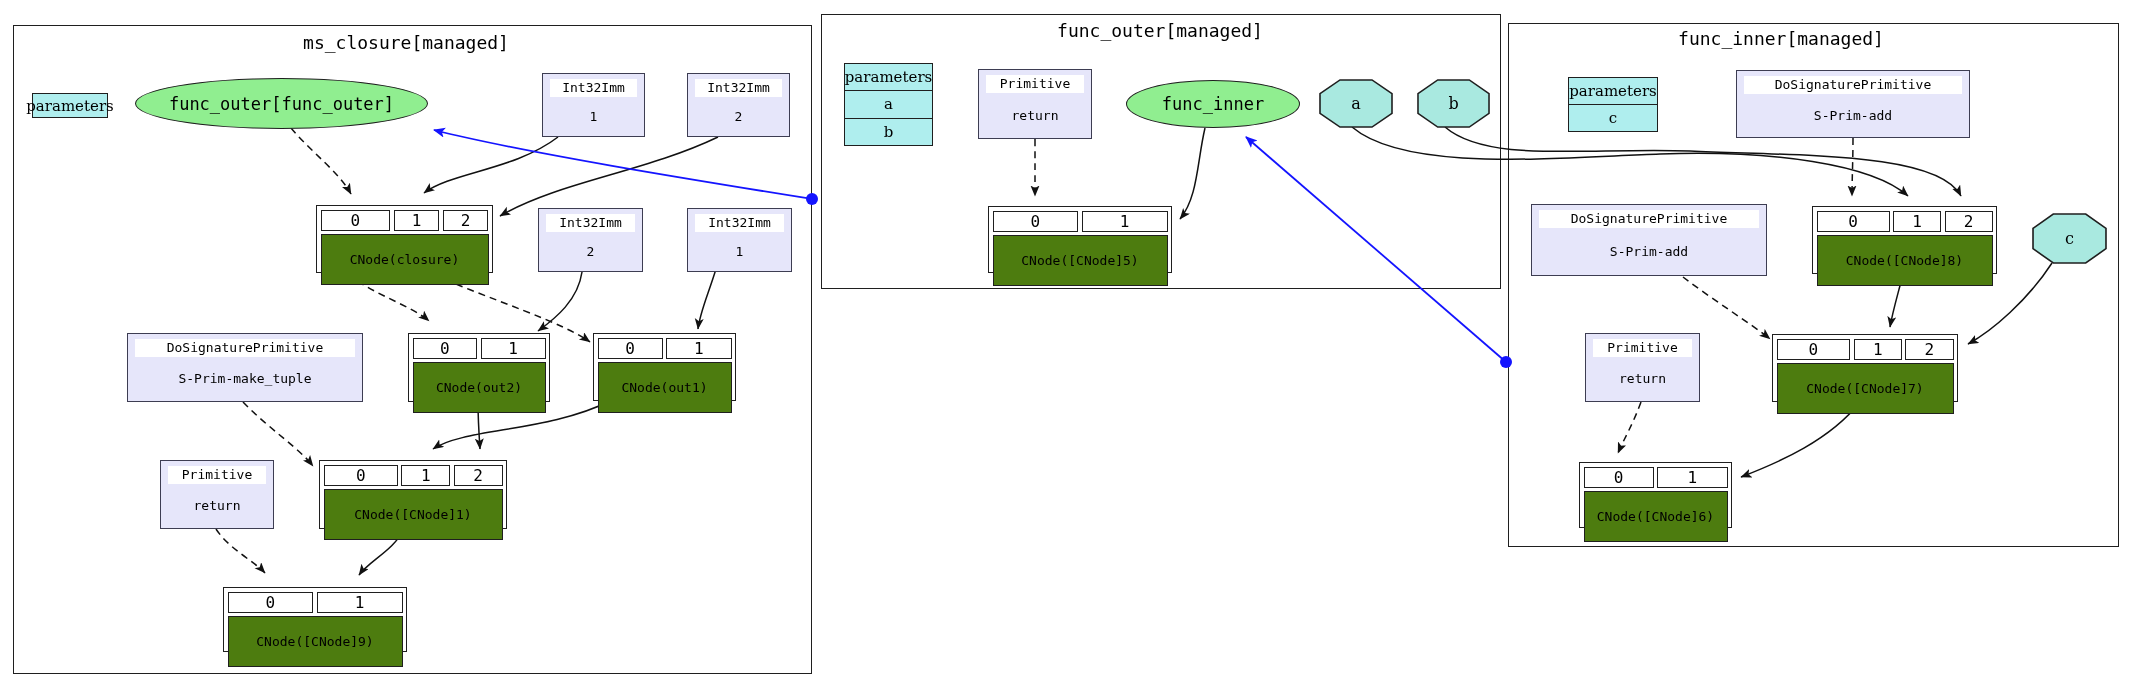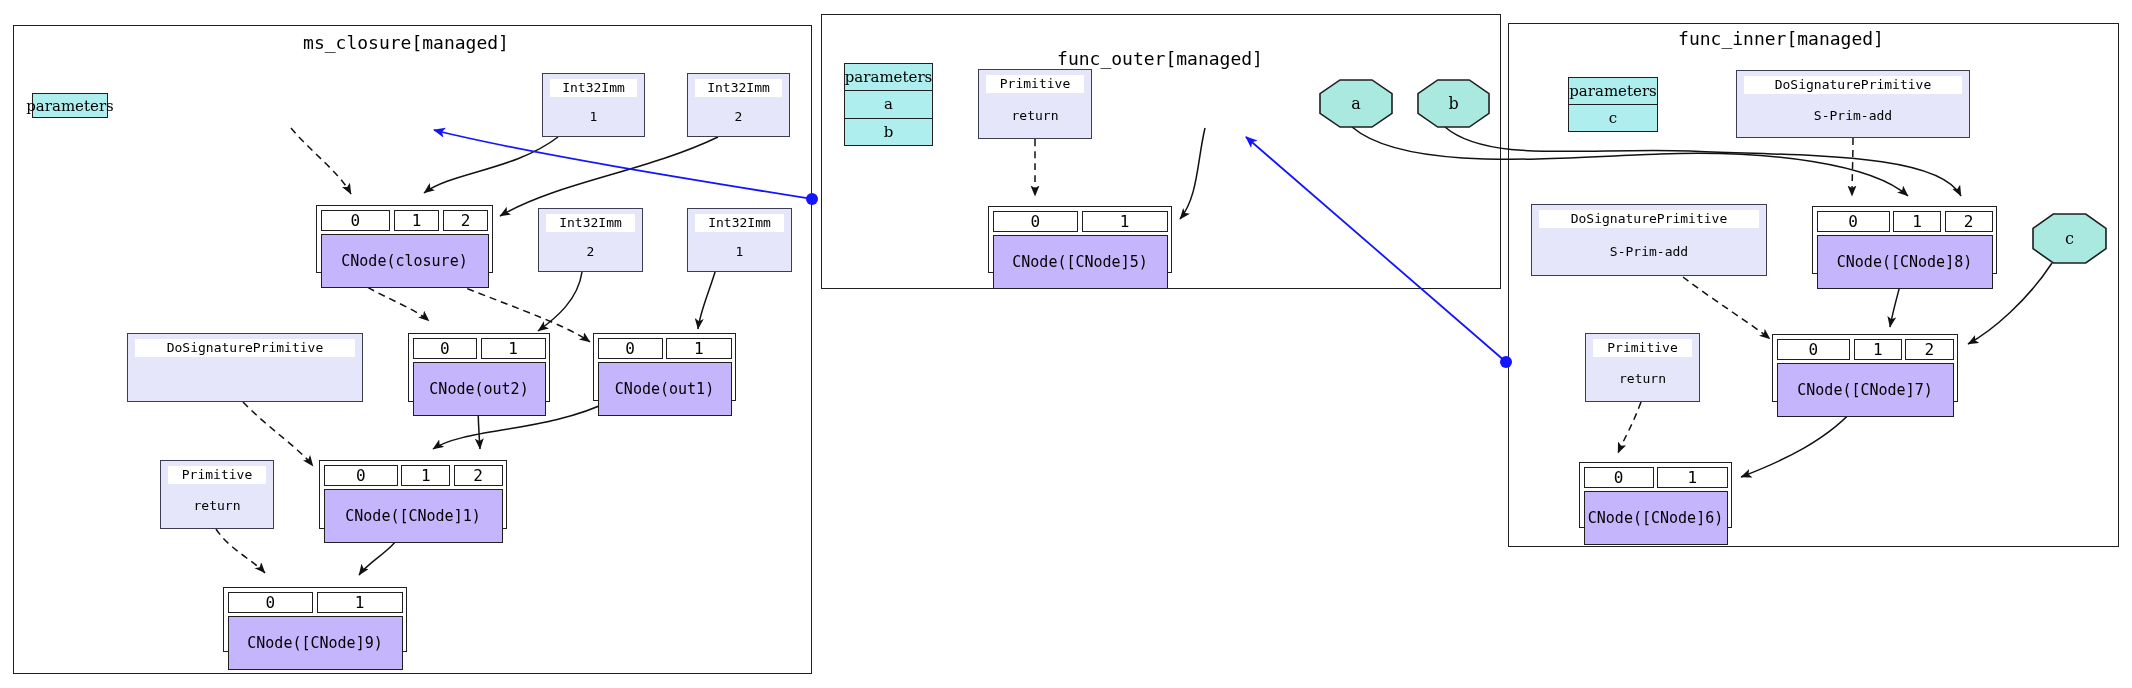--- a/index.html
+++ b/index.html
@@ -16,22 +16,22 @@
   .vbox-head{background:#fff;align-self:stretch;margin:5px 7px 0 7px;text-align:center;
              line-height:1.35;white-space:nowrap;overflow:hidden;}
   .vbox-val{flex:1;display:flex;align-items:center;justify-content:center;white-space:nowrap;}
   
   .rec{border:1.6px solid #1f1f1f;background:#fff;padding:3.5px;display:flex;
        flex-direction:column;gap:3.5px;}
   .rec-ports{display:flex;gap:3.5px;flex:1;}
   .rec-port{border:1.6px solid #1f1f1f;background:#fff;display:flex;align-items:center;
             justify-content:center;font-size:16px;}
   .rec-port.w{flex:1.55;} .rec-port.n{flex:1;}
-  .rec-label{border:1.6px solid #1f1f1f;background:#c4b5fd;flex:1.08;display:flex;
-             align-items:center;justify-content:center;font-size:15px;white-space:nowrap;
+  .rec-label{border:1.6px solid #1f1f1f;background:#4d7c0f;flex:1.08;display:flex;
+             align-items:center;justify-content:center;font-size:13px;white-space:nowrap;
              padding:17px 3px;}
   
   .params{border:1.4px solid #1f1f1f;background:#AFEEEE;display:flex;flex-direction:column;
           font-family:"DejaVu Serif", serif;font-size:15px;}
   .params-row{flex:1;display:flex;align-items:center;justify-content:center;white-space:nowrap;
               padding:0 4px;}
   .params-row + .params-row{border-top:1.3px solid #1f1f1f;}
   
   .ellipse{background:#90EE90;border:1.6px solid #1f1f1f;border-radius:50%;display:flex;
            align-items:center;justify-content:center;font-size:17px;white-space:nowrap;}
@@ -43,21 +43,21 @@
 </head>
 <body>
 
 <div id="canvas">
 
   <div class="cluster" style="left:13px;top:25px;width:797px;height:647px;"></div>
   <div class="cluster" style="left:821px;top:14px;width:678px;height:273px;"></div>
   <div class="cluster" style="left:1508px;top:23px;width:609px;height:522px;"></div>
 
   <span class="cluster-title" style="left:390px;top:32px;margin-left:16px;">ms_closure[managed]</span>
-  <span class="cluster-title" style="left:1160px;top:20px;margin-top:28px;">func_outer[managed]</span>
+  <span class="cluster-title" style="left:1160px;top:20px;">func_outer[managed]</span>
   <span class="cluster-title" style="left:1781px;top:28px;">func_inner[managed]</span>
 
   <svg id="edges" width="2132" height="688" viewBox="0 0 2132 688">
     <defs>
       <marker id="ab" markerUnits="userSpaceOnUse" markerWidth="13" markerHeight="11" refX="10.5" refY="4.5" orient="auto">
         <path d="M0,0 L11,4.5 L0,9 L2.6,4.5 Z" fill="#111"></path>
       </marker>
       <marker id="abl" markerUnits="userSpaceOnUse" markerWidth="14" markerHeight="12" refX="11" refY="5" orient="auto">
         <path d="M0,0 L12,5 L0,10 L2.8,5 Z" fill="#1414FF"></path>
       </marker>
@@ -93,20 +93,21 @@
       <path d="M1506,362 L1246,137" marker-end="url(#abl)"></path>
     </g>
     <circle cx="812" cy="199" r="6" fill="#1414FF"></circle>
     <circle cx="1506" cy="362" r="6" fill="#1414FF"></circle>
   </svg>
 
   <div class="node params" style="left:32px;top:93px;width:76px;height:25px;">
     <div class="params-row">parameters</div>
   </div>
 
+  <div class="node ellipse" style="left:135px;top:78px;width:293px;height:51px;">func_outer[func_outer]</div>
 
   <div class="node vbox" style="left:542px;top:73px;width:103px;height:64px;">
     <div class="vbox-head">Int32Imm</div>
     <div class="vbox-val">1</div>
   </div>
   <div class="node vbox" style="left:687px;top:73px;width:103px;height:64px;">
     <div class="vbox-head">Int32Imm</div>
     <div class="vbox-val">2</div>
   </div>
 
@@ -123,20 +124,21 @@
     <div class="vbox-head">Int32Imm</div>
     <div class="vbox-val">2</div>
   </div>
   <div class="node vbox" style="left:687px;top:208px;width:105px;height:64px;">
     <div class="vbox-head">Int32Imm</div>
     <div class="vbox-val">1</div>
   </div>
 
   <div class="node vbox" style="left:127px;top:333px;width:236px;height:69px;">
     <div class="vbox-head">DoSignaturePrimitive</div>
+    <div class="vbox-val">S-Prim-make_tuple</div>
   </div>
 
   <div class="node rec" style="left:408px;top:333px;width:142px;height:69px;">
     <div class="rec-ports">
       <div class="rec-port n">0</div>
       <div class="rec-port n">1</div>
     </div>
     <div class="rec-label">CNode(out2)</div>
   </div>
 
@@ -174,20 +176,21 @@
     <div class="params-row">parameters</div>
     <div class="params-row">a</div>
     <div class="params-row">b</div>
   </div>
 
   <div class="node vbox" style="left:978px;top:69px;width:114px;height:70px;">
     <div class="vbox-head">Primitive</div>
     <div class="vbox-val">return</div>
   </div>
 
+  <div class="node ellipse" style="left:1126px;top:80px;width:174px;height:48px;">func_inner</div>
 
   <div class="node oct" style="left:1319px;top:79px;width:74px;height:49px;">
     <svg viewBox="0 0 74 50" preserveAspectRatio="none">
       <polygon points="21,1 53,1 73,15 73,35 53,49 21,49 1,35 1,15" fill="#A9E9E0" stroke="#1f1f1f" stroke-width="1.6"></polygon>
       </svg>
     <span>a</span>
   </div>
   <div class="node oct" style="left:1417px;top:79px;width:73px;height:49px;">
     <svg viewBox="0 0 74 50" preserveAspectRatio="none">
       <polygon points="21,1 53,1 73,15 73,35 53,49 21,49 1,35 1,15" fill="#A9E9E0" stroke="#1f1f1f" stroke-width="1.6"></polygon>

